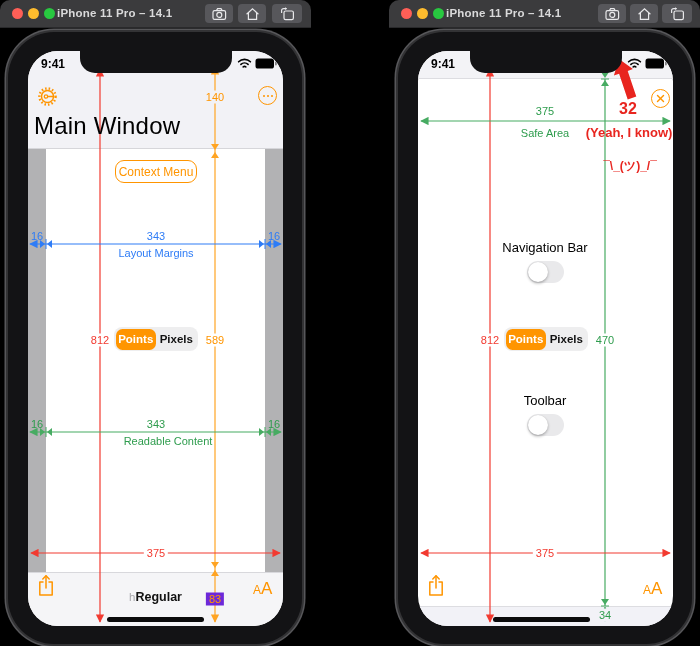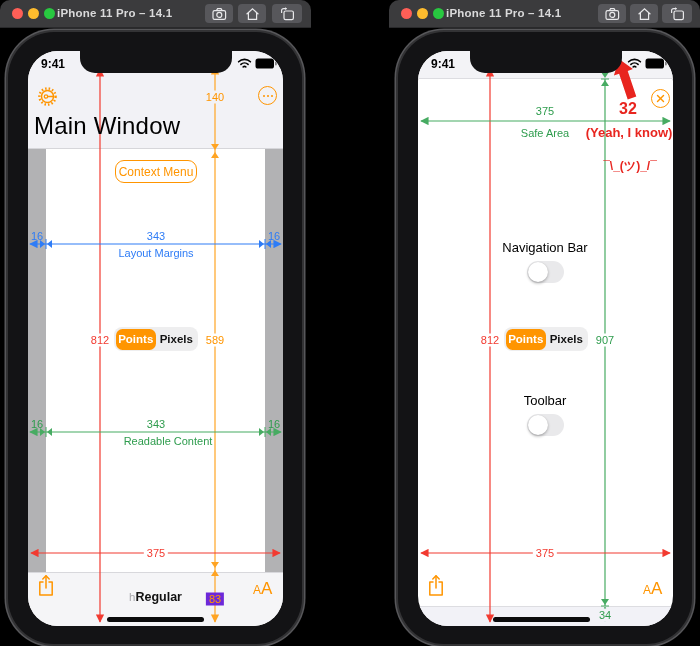--- a/index.html
+++ b/index.html
@@ -343,21 +343,21 @@
     <div class="switch" style="top:363px;">
         <span class="knob"></span>
       </div>
 
     <div class="seg">
       <span class="opt sel">Points</span>
       <span class="opt">Pixels</span>
     </div>
 
     <span class="lbl c-red bgw" style="left:72px;top:289px;">812</span>
-    <span class="lbl c-gr bgw" style="left:187px;top:289px;">907</span>
+    <span class="lbl c-gr bgw" style="left:187px;top:289px;">470</span>
     <span class="lbl c-red bgw" style="left:127px;top:502px;">375</span>
     <span class="lbl c-gr" style="left:187px;top:564px;background:#f2f2f7;padding:1px 3px;">34</span>
 
     <div class="sharebtn">
       <svg width="18" height="23" viewBox="0 0 18 23">
           <g fill="none" stroke="#ff9500" stroke-width="1.5" stroke-linejoin="round" stroke-linecap="round">
             <path d="M6 8 H2.8 V21 H15.2 V8 H12"></path>
             <path d="M9 14 V2"></path>
             <path d="M5.8 5 L9 1.8 L12.2 5"></path>
           </g>

